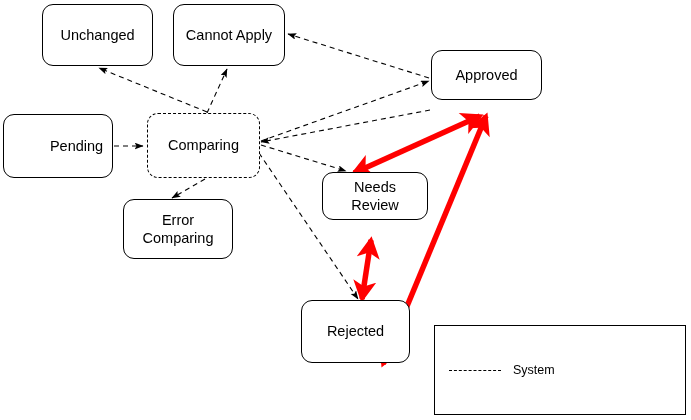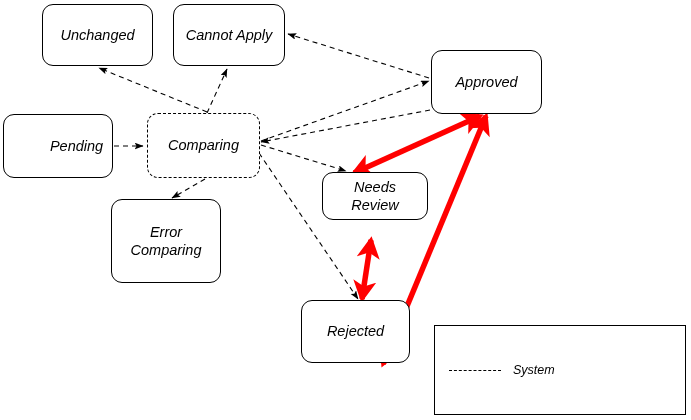--- a/index.html
+++ b/index.html
@@ -7,21 +7,20 @@
     padding: 0;
     background: #ffffff;
   }
   #canvas {
     position: relative;
     width: 691px;
     height: 420px;
     background: #ffffff;
     font-family: "Liberation Sans", sans-serif;
     overflow: hidden;
-    font-style: italic;
   }
   #edges {
     position: absolute;
     left: 0;
     top: 0;
     width: 691px;
     height: 420px;
   }
   .node {
     position: absolute;
@@ -127,25 +126,25 @@
       </div>
       <div class="node" style="left: 173px; top: 4px; width: 112px; height: 62px;">
         <span class="label">Cannot Apply</span>
       </div>
       <div class="node" style="left: 3px; top: 114px; width: 110px; height: 64px; padding-left: 37px;">
         <span class="label">Pending</span>
       </div>
       <div class="node dashed" style="left: 147px; top: 113px; width: 113px; height: 65px;">
         <span class="label">Comparing</span>
       </div>
-      <div class="node" style="left: 111px; top: 199px; width: 110px; height: 84px;">
+      <div class="node" style="left: 123px; top: 199px; width: 110px; height: 60px;">
         <span class="label">Error
 Comparing</span>
       </div>
-      <div class="node" style="left: 431px; top: 50px; width: 111px; height: 64px;">
+      <div class="node" style="left: 431px; top: 50px; width: 111px; height: 50px;">
         <span class="label">Approved</span>
       </div>
       <div class="node" style="left: 322px; top: 172px; width: 106px; height: 48px;">
         <span class="label">Needs
 Review</span>
       </div>
       <div class="node" style="left: 301px; top: 300px; width: 109px; height: 63px; justify-content: center;">
         <span class="label">Rejected</span>
       </div>
     </div>

